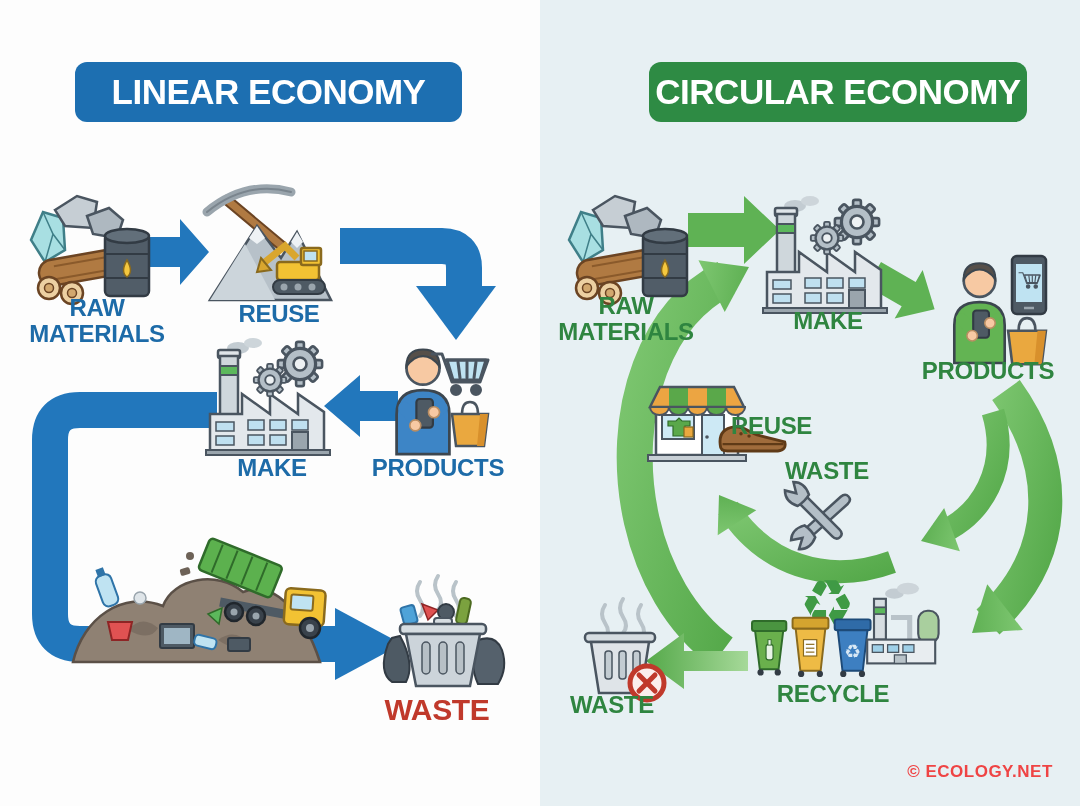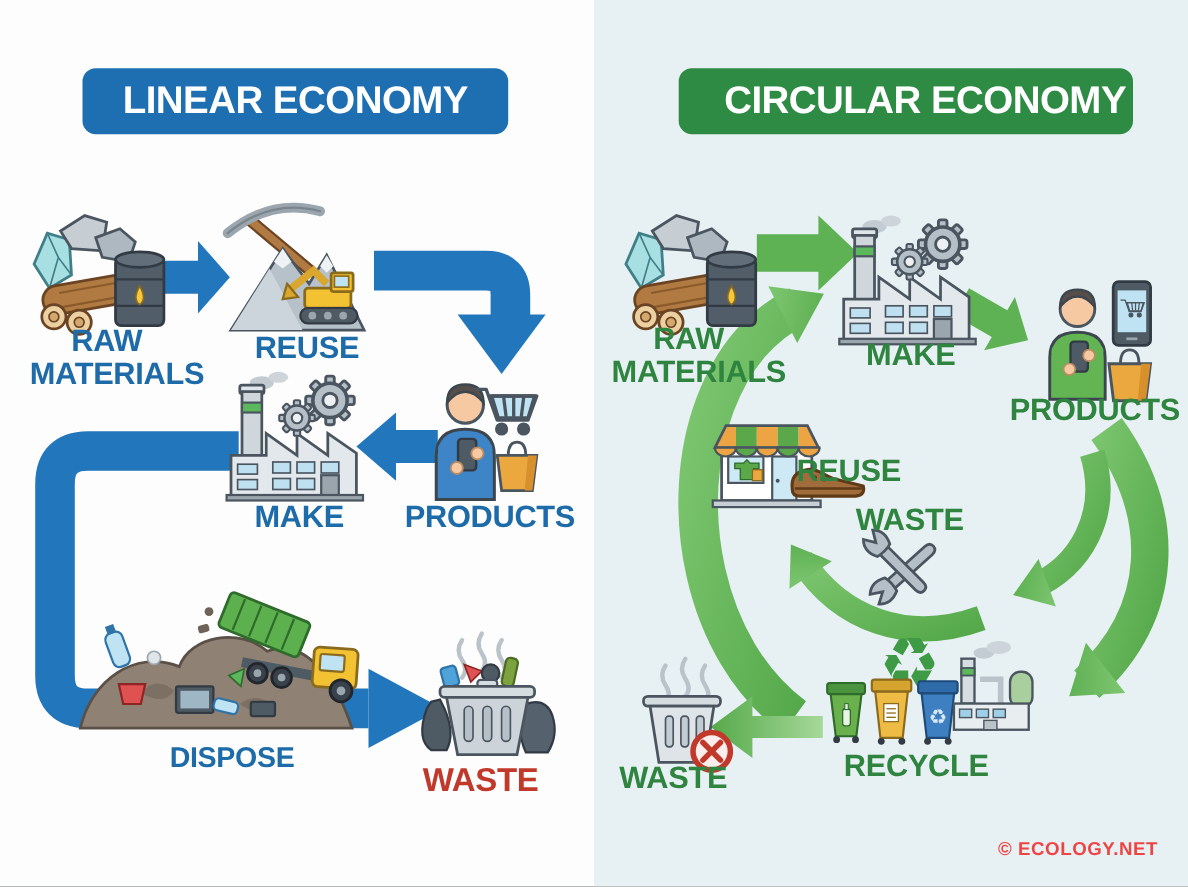--- a/index.html
+++ b/index.html
@@ -4,23 +4,23 @@
 <style>
   html,body{margin:0;padding:0;background:#888;}
   .canvas{position:relative;width:1080px;height:806px;background:#fdfdfd;overflow:hidden;
           font-family:"Liberation Sans",sans-serif;}
   .right-bg{position:absolute;left:540px;top:0;width:540px;height:806px;background:#e7f0f3;}
   svg.layer{position:absolute;left:0;top:0;}
   .banner{position:absolute;height:60px;border-radius:12px;color:#fff;font-weight:bold;
           font-size:35px;display:flex;align-items:center;justify-content:center;
           letter-spacing:-0.5px;}
   .banner.blue{left:75px;top:62px;width:387px;background:#1d6fb1;text-align:center;}
-  .banner.green{left:617px;top:62px;width:378px;background:#2e8b44;padding-left:35px;}
+  .banner.green{left:649px;top:62px;width:378px;background:#2e8b44;}
   .lbl{position:absolute;font-weight:bold;text-align:center;white-space:pre-line;
-       font-size:28px;line-height:1.07;letter-spacing:-0.3px;}
+       font-size:24px;line-height:1.07;letter-spacing:-0.3px;}
   .lbl.blue{color:#1d6ba8;}
   .lbl.green{color:#2f8540;}
   .lbl.red{color:#c0392b;font-size:30px;}
   .lbl.big{font-size:26px;}
   .credit{position:absolute;left:900px;top:762px;width:160px;text-align:center;color:#ef4444;
           font-size:17px;font-weight:bold;letter-spacing:0.5px;}
 </style>
 </head>
 <body>
 
@@ -401,21 +401,20 @@
   </div>
   <div class="banner green">
     <span>CIRCULAR ECONOMY</span>
   </div>
 
   <div class="lbl blue" style="left:27px;top:295px;width:140px;">RAW
 MATERIALS</div>
   <div class="lbl blue" style="left:209px;top:301px;width:140px;">REUSE</div>
   <div class="lbl blue" style="left:202px;top:455px;width:140px;">MAKE</div>
   <div class="lbl blue" style="left:368px;top:455px;width:140px;">PRODUCTS</div>
-  <div class="lbl blue big" style="left:141px;top:675px;width:140px;">DISPOSE</div>
   <div class="lbl red" style="left:367px;top:694px;width:140px;">WASTE</div>
 
   <div class="lbl green" style="left:556px;top:293px;width:140px;">RAW
 MATERIALS</div>
   <div class="lbl green" style="left:758px;top:308px;width:140px;">MAKE</div>
   <div class="lbl green" style="left:918px;top:358px;width:140px;">PRODUCTS</div>
   <div class="lbl green" style="left:714px;top:413px;width:115px;">REUSE</div>
   <div class="lbl green" style="left:757px;top:458px;width:140px;">WASTE</div>
   <div class="lbl green" style="left:763px;top:681px;width:140px;">RECYCLE</div>
   <div class="lbl green" style="left:542px;top:692px;width:140px;">WASTE</div>

